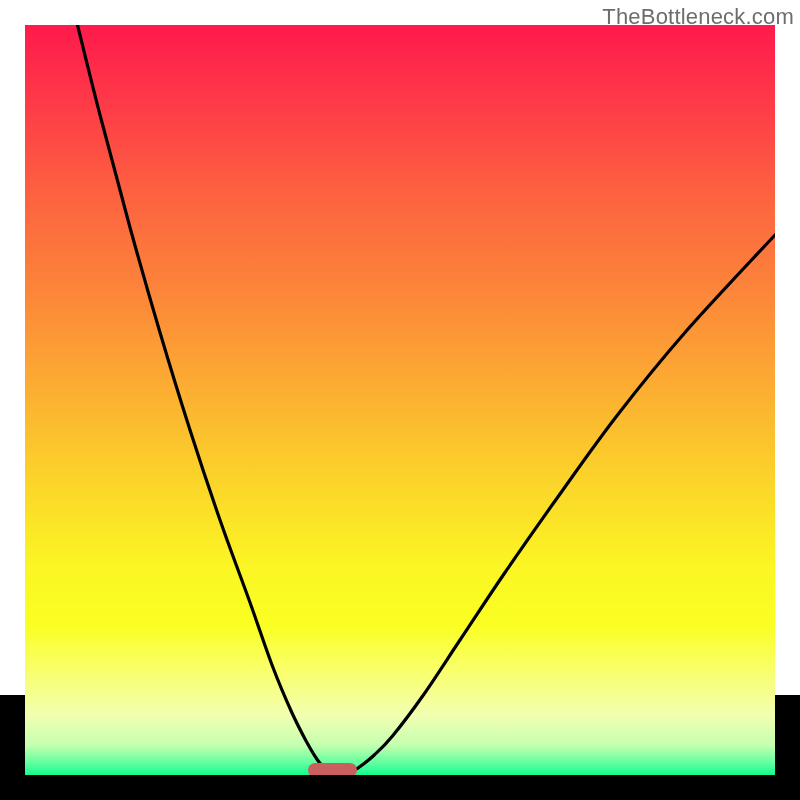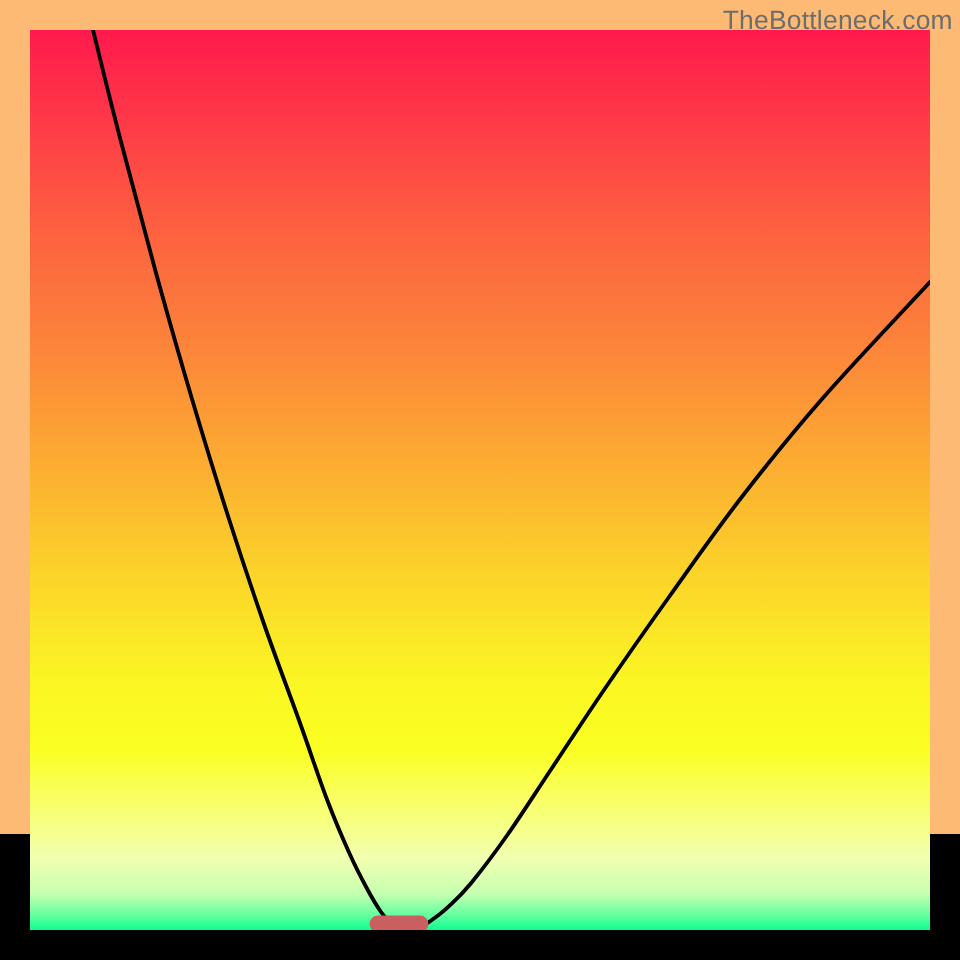--- a/index.html
+++ b/index.html
@@ -10,21 +10,21 @@
     background: #000;
     overflow: hidden;
     font-family: Arial, Helvetica, sans-serif;
   }
   .frame {
     position: absolute;
     left: 0;
     top: 0;
     width: 800px;
     height: 695px;
-    background: #fdba74;
+    background: #ffffff;
   }
   .plot-area {
     position: absolute;
     left: 25px;
     top: 25px;
     width: 750px;
     height: 750px;
     overflow: hidden;
   }
   .gradient {

